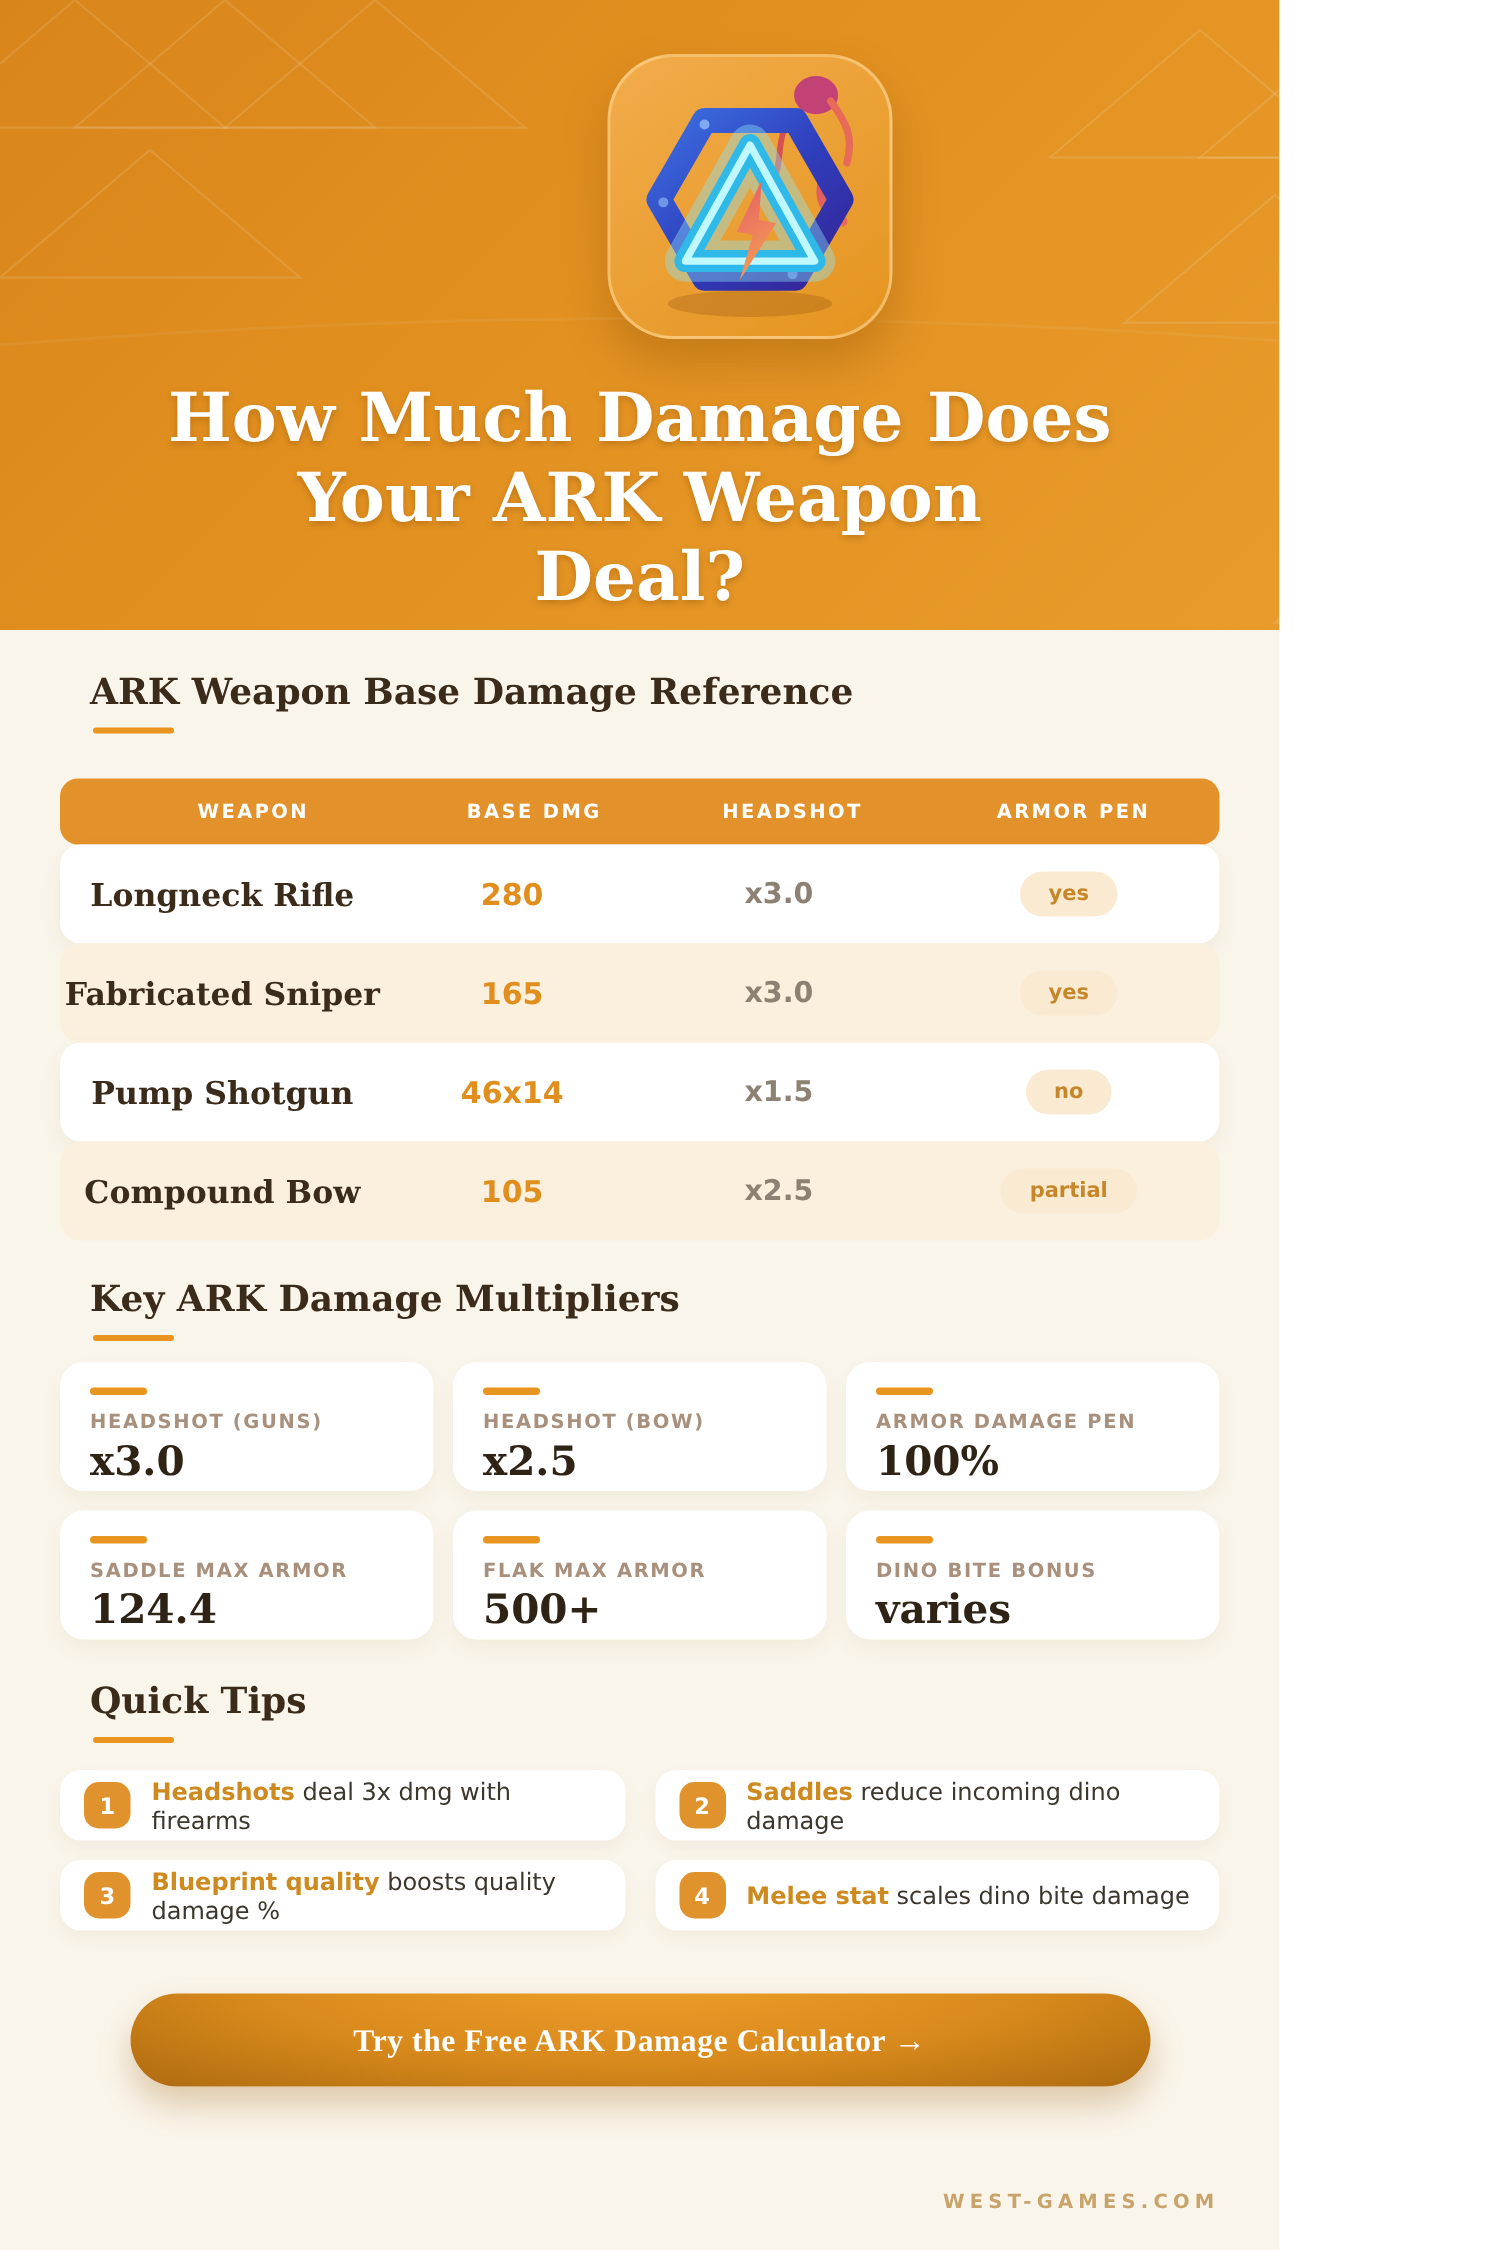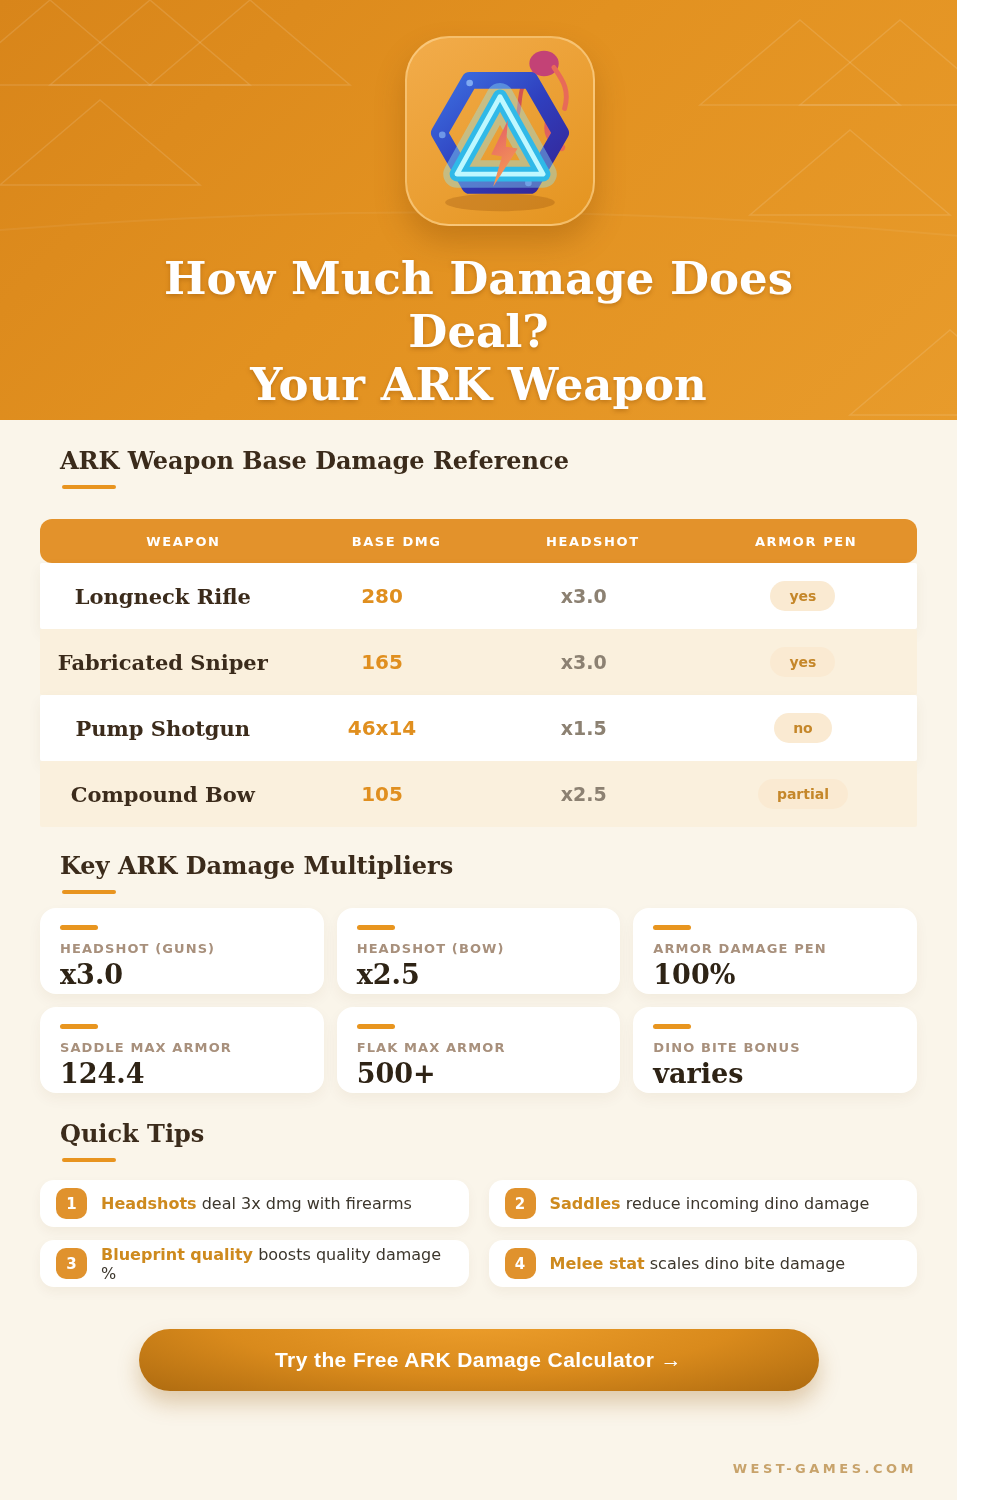--- a/index.html
+++ b/index.html
@@ -1,17 +1,17 @@
 <!DOCTYPE html>
 <html><head>
 <meta charset="utf-8">
 <style>
   * { margin:0; padding:0; box-sizing:border-box; }
   body { font-family: "DejaVu Sans", sans-serif; }
-  .page { width:957px; height:1500px; background:#FAF5EA; overflow:hidden; position:relative; }
+  .page { width:853px; height:1500px; background:#FAF5EA; overflow:hidden; position:relative; }
 
   
   .hero { position:relative; height:420px; background:linear-gradient(135deg,#D8851A 0%,#E29120 45%,#E89B2B 100%); overflow:hidden; }
   .hero-pattern { position:absolute; inset:0; }
   .app-tile { position:absolute; left:405px; top:36px; width:190px; height:190px; border-radius:44px;
     background:linear-gradient(145deg,#F2AC4B 0%,#E4941F 100%);
     border:2px solid rgba(255,220,160,0.55);
     box-shadow:0 16px 30px rgba(120,60,0,0.28); }
   .hero-title { position:absolute; top:252px; left:0; width:100%; text-align:center;
     font-family:"DejaVu Serif", serif; font-weight:bold; font-size:45px; line-height:1.18;
@@ -20,21 +20,21 @@
   
   .content { padding:26px 40px 0 40px; }
   .section-head { margin-left:20px; font-family:"DejaVu Serif", serif; font-weight:bold;
     font-size:24px; color:#3B2B1B; }
   .section-underline { margin:10px 0 0 22px; width:54px; height:4px; border-radius:3px; background:#E8941F; }
 
   
   .tbl-header { margin-top:30px; height:44px; background:#E3922B; border-radius:12px;
     display:grid; grid-template-columns:28% 22% 24% 26%; align-items:center;padding-left:24px; }
   .tbl-header span { text-align:center; color:#FFFFFF; font-size:13px; font-weight:bold; letter-spacing:1.6px; }
-  .tbl-row { height:66px; display:grid; grid-template-columns:28% 22% 24% 26%; align-items:center; border-radius:2px; }
+  .tbl-row { height:66px; display:grid; grid-template-columns:28% 22% 24% 26%; align-items:center; border-radius:14px; }
   .tbl-row.alt-white { background:#FFFFFF; box-shadow:0 6px 14px rgba(90,60,20,0.06); }
   .tbl-row.alt-cream { background:#FAF0DD; }
   .cell-weapon { text-align:center; font-family:"DejaVu Serif", serif; font-weight:bold; font-size:21px; color:#3B2B1B; }
   .cell-dmg { text-align:center; font-weight:bold; font-size:20px; color:#E08F1F; }
   .cell-head { text-align:center; font-weight:bold; font-size:19px; color:#8C8172; }
   .cell-pen { text-align:center; }
   .pen-badge { display:inline-block; background:#FAEAD2; color:#C5872A; font-weight:bold;
     font-size:14px; padding:7px 19px; border-radius:18px; }
 
   
@@ -49,21 +49,21 @@
   .tips-grid { margin-top:18px; display:grid; grid-template-columns:1fr 1fr; gap:13px 20px; }
   .tip-card { background:#FFFFFF; border-radius:14px; height:47px; padding:0 16px;
     display:flex; align-items:center; gap:14px; box-shadow:0 5px 12px rgba(90,60,20,0.05); }
   .tip-num { flex:0 0 auto; width:31px; height:31px; border-radius:10px; background:#E0922D;
     color:#FFFFFF; font-weight:bold; font-size:15px; display:flex; align-items:center; justify-content:center; }
   .tip-text { font-size:16px; color:#3C362C; }
   .tip-text b { color:#CE8A1E;text-align:center; }
 
   
   .cta { display:block; margin:42px auto 0 auto; width:680px; height:62px; border:none; cursor:pointer;
-    border-radius:31px; color:#FFFFFF; font-family:Liberation Sans, sans-serif; font-weight:bold; font-size:21px; letter-spacing:0.4px;
+    border-radius:31px; color:#FFFFFF; font-family:Liberation Serif, serif; font-weight:bold; font-size:21px; letter-spacing:0.4px;
     background:radial-gradient(ellipse at 50% -20%, #EE9F2C 0%, #D98A1C 55%, #AE6B10 100%);
     box-shadow:0 12px 22px rgba(150,85,0,0.28); }
 
   .footer { margin-top:70px; text-align:right; font-size:13px; font-weight:bold;
     letter-spacing:3.5px; color:#C8A36B; }
 </style>
 </head>
 <body>
 
 <div class="page">
@@ -120,22 +120,22 @@
           <polygon points="95,60 139,139 51,139" stroke="#2FB9E8" stroke-width="15"></polygon>
           <polygon points="95,60 139,139 51,139" stroke="#BFF8FF" stroke-width="5"></polygon>
         </g>
 
         <polygon points="103,84 86,119 97,121 88,152 113,113 101,111" fill="url(#boltg)"></polygon>
       </svg>
     </div>
 
     <div class="hero-title">
       <div>How Much Damage Does</div>
+      <div>Your ARK Weapon</div>
       <div>Deal?</div>
-      <div>Your ARK Weapon</div>
     </div>
   </div>
 
   <div class="content">
 
     <div class="section-head">ARK Weapon Base Damage Reference</div>
     <div class="section-underline"></div>
 
     <div class="tbl-header">
       <span>WEAPON</span>

